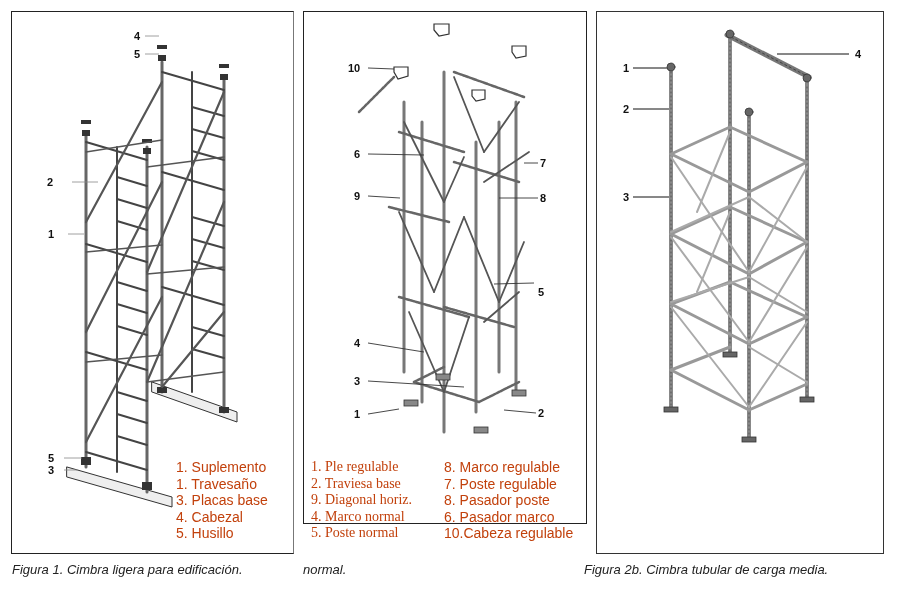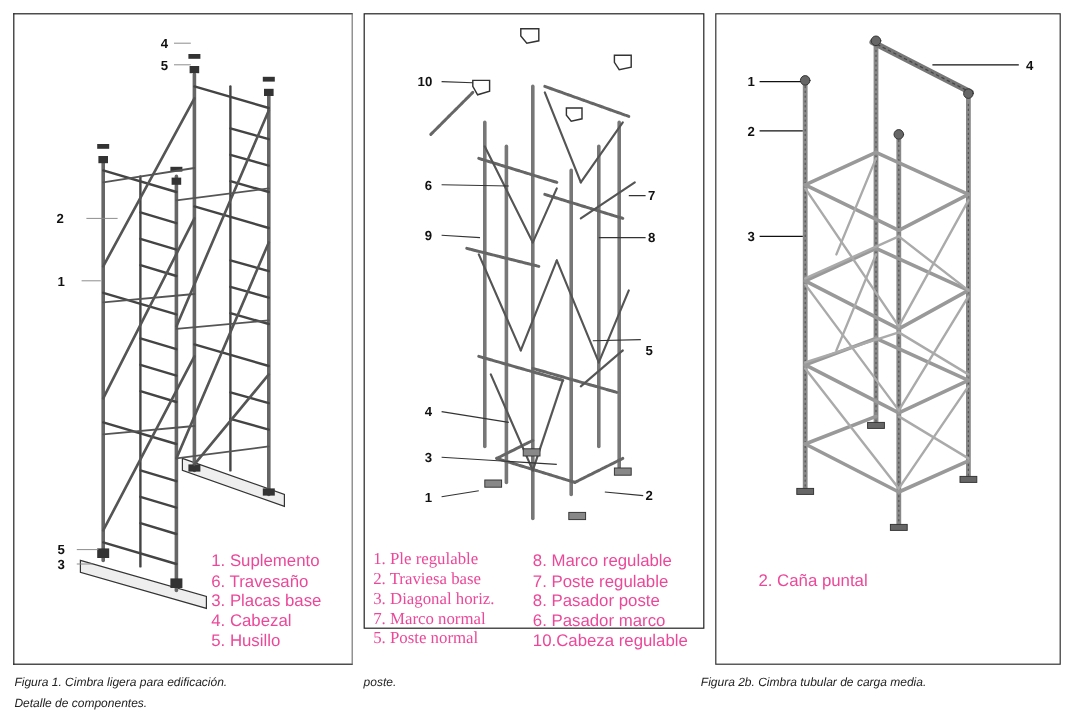--- a/index.html
+++ b/index.html
@@ -3,27 +3,27 @@
 <meta charset="utf-8">
 <style>
   html, body { margin:0; padding:0; background:#ffffff; }
   body { width:905px; height:602px; position:relative; overflow:hidden;
          font-family:"Liberation Sans", sans-serif; color:#111; }
   .panel { position:absolute; border:1.5px solid #222; background:#fff; box-sizing:border-box; }
   #p1 { left:11px; top:11px; width:283px; height:543px; border-right-color:#777; }
   #p2 { left:303px; top:11px; width:284px; height:513px; }
   #p3 { left:596px; top:11px; width:288px; height:543px; border-color:#333; }
   .panel svg { position:absolute; left:0; top:0; }
-  .legend { position:absolute; font-size:14px; line-height:16.5px; color:#ec4899; }
+  .legend { position:absolute; font-size:14px; line-height:16.5px; color:#c2410c; }
   .legend div { white-space:nowrap; }
   #leg1 { left:164px; top:447px; }
   #leg2a { left:7px; top:447px;font-family:Liberation Serif, serif; }
   #leg2b { left:140px; top:447px; }
   #leg3 { left:35px; top:463px; }
-  .caption { position:absolute; font-style:italic; font-size:10px; line-height:17px; color:#222; }
+  .caption { position:absolute; font-style:italic; font-size:13px; line-height:17px; color:#222; }
   #cap1 { left:12px; top:561px; width:285px; }
   #cap2 { left:303px; top:561px; width:285px; }
   #cap3 { left:584px; top:561px; width:300px; }
   .callout { font-family:"Liberation Sans", sans-serif; font-weight:bold; font-size:11px; fill:#111; }
 </style>
 </head>
 <body>
 
 <div class="panel" id="p1">
   <svg width="283" height="543" viewBox="0 0 283 543">
@@ -115,29 +115,28 @@
     </g>
     <text class="callout" x="122" y="28">4</text>
     <text class="callout" x="122" y="46">5</text>
     <text class="callout" x="35" y="174">2</text>
     <text class="callout" x="36" y="226">1</text>
     <text class="callout" x="36" y="450">5</text>
     <text class="callout" x="36" y="462">3</text>
   </svg>
   <div class="legend" id="leg1">
     <div>1. Suplemento</div>
-    <div>6. Travesaño</div>
+    <div>1. Travesaño</div>
     <div>3. Placas base</div>
     <div>4. Cabezal</div>
     <div>5. Husillo</div>
   </div>
 </div>
 <div class="caption" id="cap1">
   <div>Figura 1. Cimbra ligera para edificación.</div>
-  <div>Detalle de componentes.</div>
 </div>
 
 <div class="panel" id="p2">
   <svg width="284" height="543" viewBox="0 0 284 543">
     <g stroke="#555" fill="none" stroke-linecap="round">
 
       <g stroke="#333" stroke-width="1.2" fill="#fff">
         <path d="M130 12 L145 12 L145 22 L135 24 L130 18 Z"></path>
         <path d="M208 34 L222 34 L222 44 L212 46 L208 40 Z"></path>
         <path d="M90 55 L104 55 L104 64 L94 67 L90 60 Z"></path>
@@ -208,34 +207,34 @@
     <text class="callout" x="236" y="190">8</text>
     <text class="callout" x="234" y="284">5</text>
     <text class="callout" x="50" y="335">4</text>
     <text class="callout" x="50" y="373">3</text>
     <text class="callout" x="50" y="406">1</text>
     <text class="callout" x="234" y="405">2</text>
   </svg>
   <div class="legend" id="leg2a">
     <div>1. Ple regulable</div>
     <div>2. Traviesa base</div>
-    <div>3. Diagonal horiz.</div>
-    <div>7. Marco normal</div>
+    <div>9. Diagonal horiz.</div>
+    <div>4. Marco normal</div>
     <div>5. Poste normal</div>
   </div>
   <div class="legend" id="leg2b">
     <div>8. Marco regulable</div>
     <div>7. Poste regulable</div>
     <div>8. Pasador poste</div>
     <div>6. Pasador marco</div>
     <div>10.Cabeza regulable</div>
   </div>
 </div>
 <div class="caption" id="cap2">
-  <div>poste.</div>
+  <div>normal.</div>
 </div>
 
 <div class="panel" id="p3">
   <svg width="288" height="543" viewBox="0 0 288 543">
     <g stroke-linecap="round" fill="none">
 
       <g stroke="#888" stroke-width="4">
         <line x1="74" y1="55" x2="74" y2="395"></line>
         <line x1="133" y1="25" x2="133" y2="340"></line>
         <line x1="152" y1="100" x2="152" y2="425"></line>
@@ -301,18 +300,17 @@
       <line x1="36" y1="97" x2="72" y2="97"></line>
       <line x1="36" y1="185" x2="72" y2="185"></line>
       <line x1="180" y1="42" x2="252" y2="42"></line>
     </g>
     <text class="callout" x="26" y="60">1</text>
     <text class="callout" x="26" y="101">2</text>
     <text class="callout" x="26" y="189">3</text>
     <text class="callout" x="258" y="46">4</text>
   </svg>
   <div class="legend" id="leg3">
-    <div>2. Caña puntal</div>
   </div>
 </div>
 <div class="caption" id="cap3">
   <div>Figura 2b. Cimbra tubular de carga media.</div>
 </div>
 
 </body></html>

